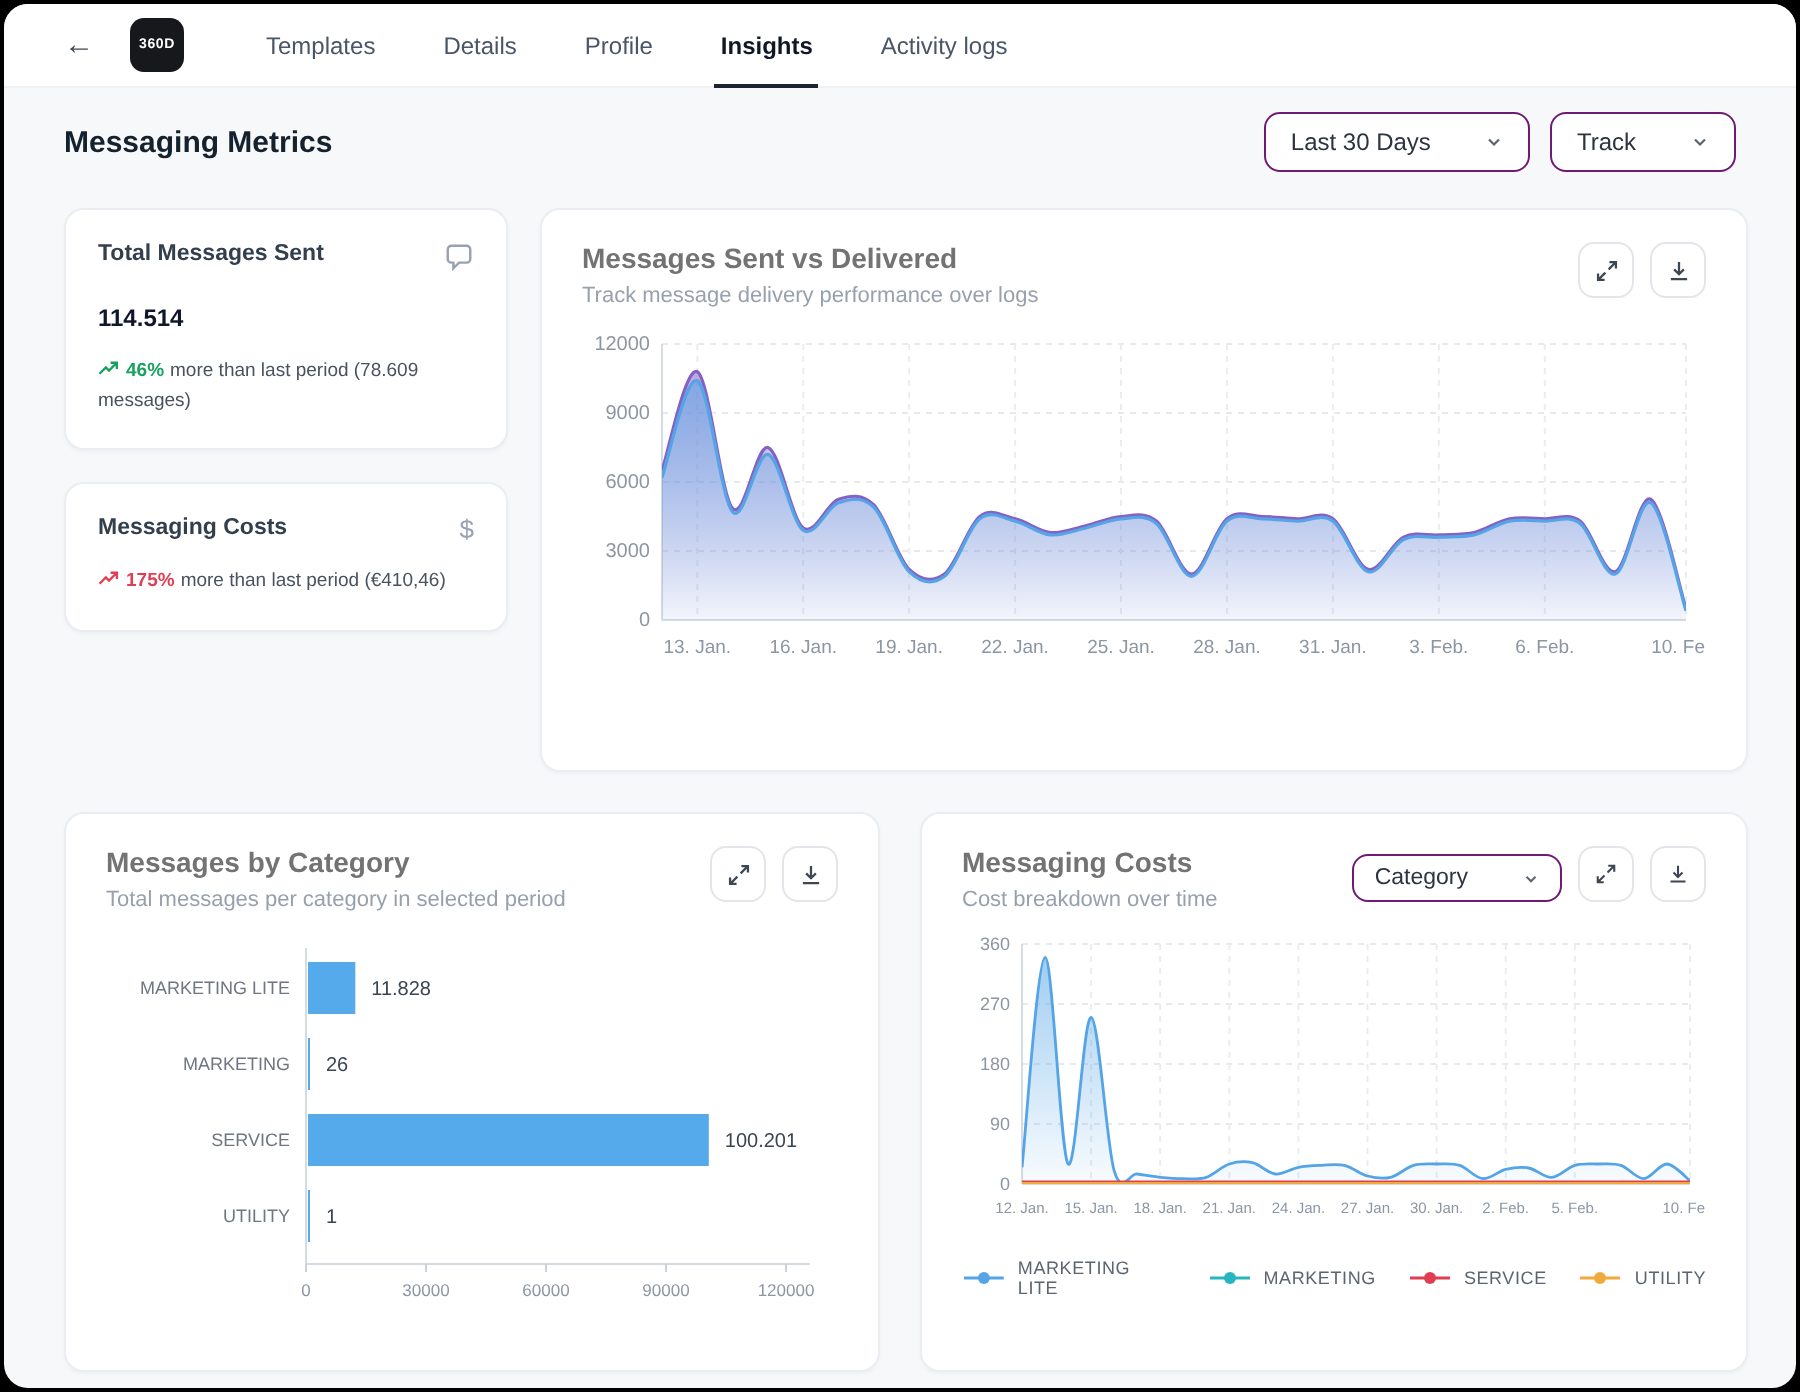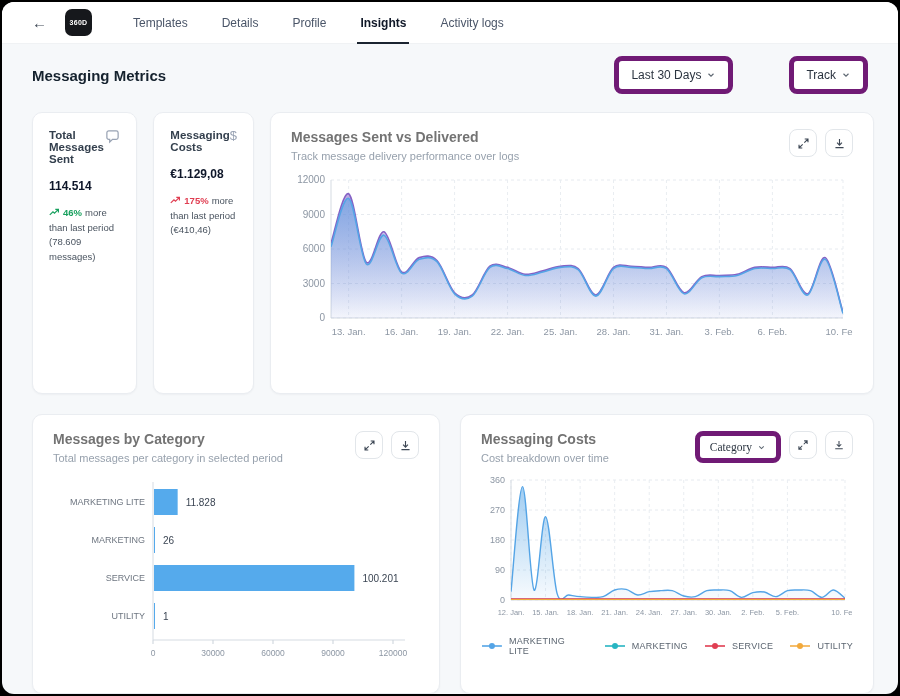--- a/index.html
+++ b/index.html
@@ -13,45 +13,45 @@
   .tabs { display:flex; height:42px; margin-left:10px; }
   .tab { border:none; background:none; font-size:12px; color:#4a5568; padding:0 17px; cursor:pointer; height:42px; position:relative; }
   .tab.active { color:#101828; font-weight:700; }
   .tab.active::after { content:""; position:absolute; left:14px; right:14px; bottom:0; height:2px; background:#1b2430; }
 
   
   .content { padding:12px 30px 18px; }
   .page-head { display:flex; justify-content:space-between; align-items:center; margin-bottom:18px; }
   .page-title { font-size:15px; font-weight:700; color:#15222e; }
   .head-controls { display:flex; gap:10px; }
-  .select { display:inline-flex; align-items:center; gap:5px; padding:7px 12px; border:5px solid #701a75; border-radius:8px; background:#fff; font-size:12px; color:#2b3440; cursor:pointer; font-family:inherit;margin-left:46px; }
+  .select { display:inline-flex; align-items:center; gap:27px; padding:7px 12px; border:1px solid #701a75; border-radius:8px; background:#fff; font-size:12px; color:#2b3440; cursor:pointer; font-family:inherit; }
   .select svg { stroke:#5b6570; }
   .select.small { padding:5px 10px; font-size:11.5px; }
 
   .grid-top { display:flex; gap:16px; }
-  .stat-col { width:222px; flex:none; display:flex; flex-direction:row; gap:16px; }
+  .stat-col { width:222px; flex:none; display:flex; flex-direction:column; gap:16px; }
   .card { background:#fff; border:1px solid #eaedf1; border-radius:10px; box-shadow:0 1px 2px rgba(16,24,40,.04); padding:16px 20px; }
   .stat-card { padding:16px; }
   .stat-head { display:flex; justify-content:space-between; align-items:flex-start; }
   .stat-label { font-size:11.5px; font-weight:600; color:#333f4d; }
   .stat-icon { color:#98a2b3; font-size:13px; line-height:1; }
   .stat-value { font-size:12px; font-weight:800; color:#0f172a; margin-top:14px; }
   .stat-change { font-size:9.5px; color:#49535f; margin-top:13px; line-height:1.55; }
   .pct { font-weight:700; margin:0 3px 0 3px; }
   .pct.good { color:#18a05e; }
   .pct.bad { color:#e03e52; }
   .trend-icon { vertical-align:-2px; }
   .trend-icon.good { stroke:#18a05e; }
   .trend-icon.bad { stroke:#e03e52; }
 
   .chart-card.main { flex:1; height:282px; }
   .card-head { display:flex; justify-content:space-between; align-items:flex-start; margin-bottom:8px; }
   .card-title { font-size:14px; font-weight:700; color:#737373; }
   .card-sub { font-size:11px; color:#97a1ad; margin-top:5px; }
-  .card-actions { display:flex; gap:8px; align-items:flex-start;font-family:Liberation Serif, serif; }
+  .card-actions { display:flex; gap:8px; align-items:flex-end; }
   .icon-btn { width:28px; height:28px; border:1px solid #e2e6ea; border-radius:8px; background:#fff; display:flex; align-items:center; justify-content:center; cursor:pointer; }
   .icon-btn svg { stroke:#3d4754; }
 
   .legend { display:flex; justify-content:center; gap:24px; margin-top:4px; }
   .legend-item { display:inline-flex; align-items:center; gap:6px; font-size:9px; letter-spacing:.3px; color:#5b6570; }
 
   .grid-bottom { display:flex; gap:20px; margin-top:20px; }
   .card.cat { width:408px; flex:none; height:280px; }
   .card.costs { flex:1; height:280px; }
   .legend.small { gap:16px; margin-top:8px; }
@@ -112,21 +112,20 @@
                 <path d="M1 10l4-4 2 2 5-5M8 3h4v4"></path>
               </svg><span class="pct good">46%</span><span>more than last period (78.609 messages)</span>
           </div>
         </div>
 
         <div class="card stat-card">
           <div class="stat-head">
             <span class="stat-label">Messaging Costs</span>
             <span class="stat-icon">$</span>
           </div>
-          <div class="stat-value">€1.129,08</div>
           <div class="stat-change">
             <svg class="trend-icon bad" width="11" height="11" viewBox="0 0 14 14" fill="none" stroke-width="1.5">
                 <path d="M1 10l4-4 2 2 5-5M8 3h4v4"></path>
               </svg><span class="pct bad">175%</span><span>more than last period (€410,46)</span>
           </div>
         </div>
 
       </div>
 
       <div class="card chart-card main">

